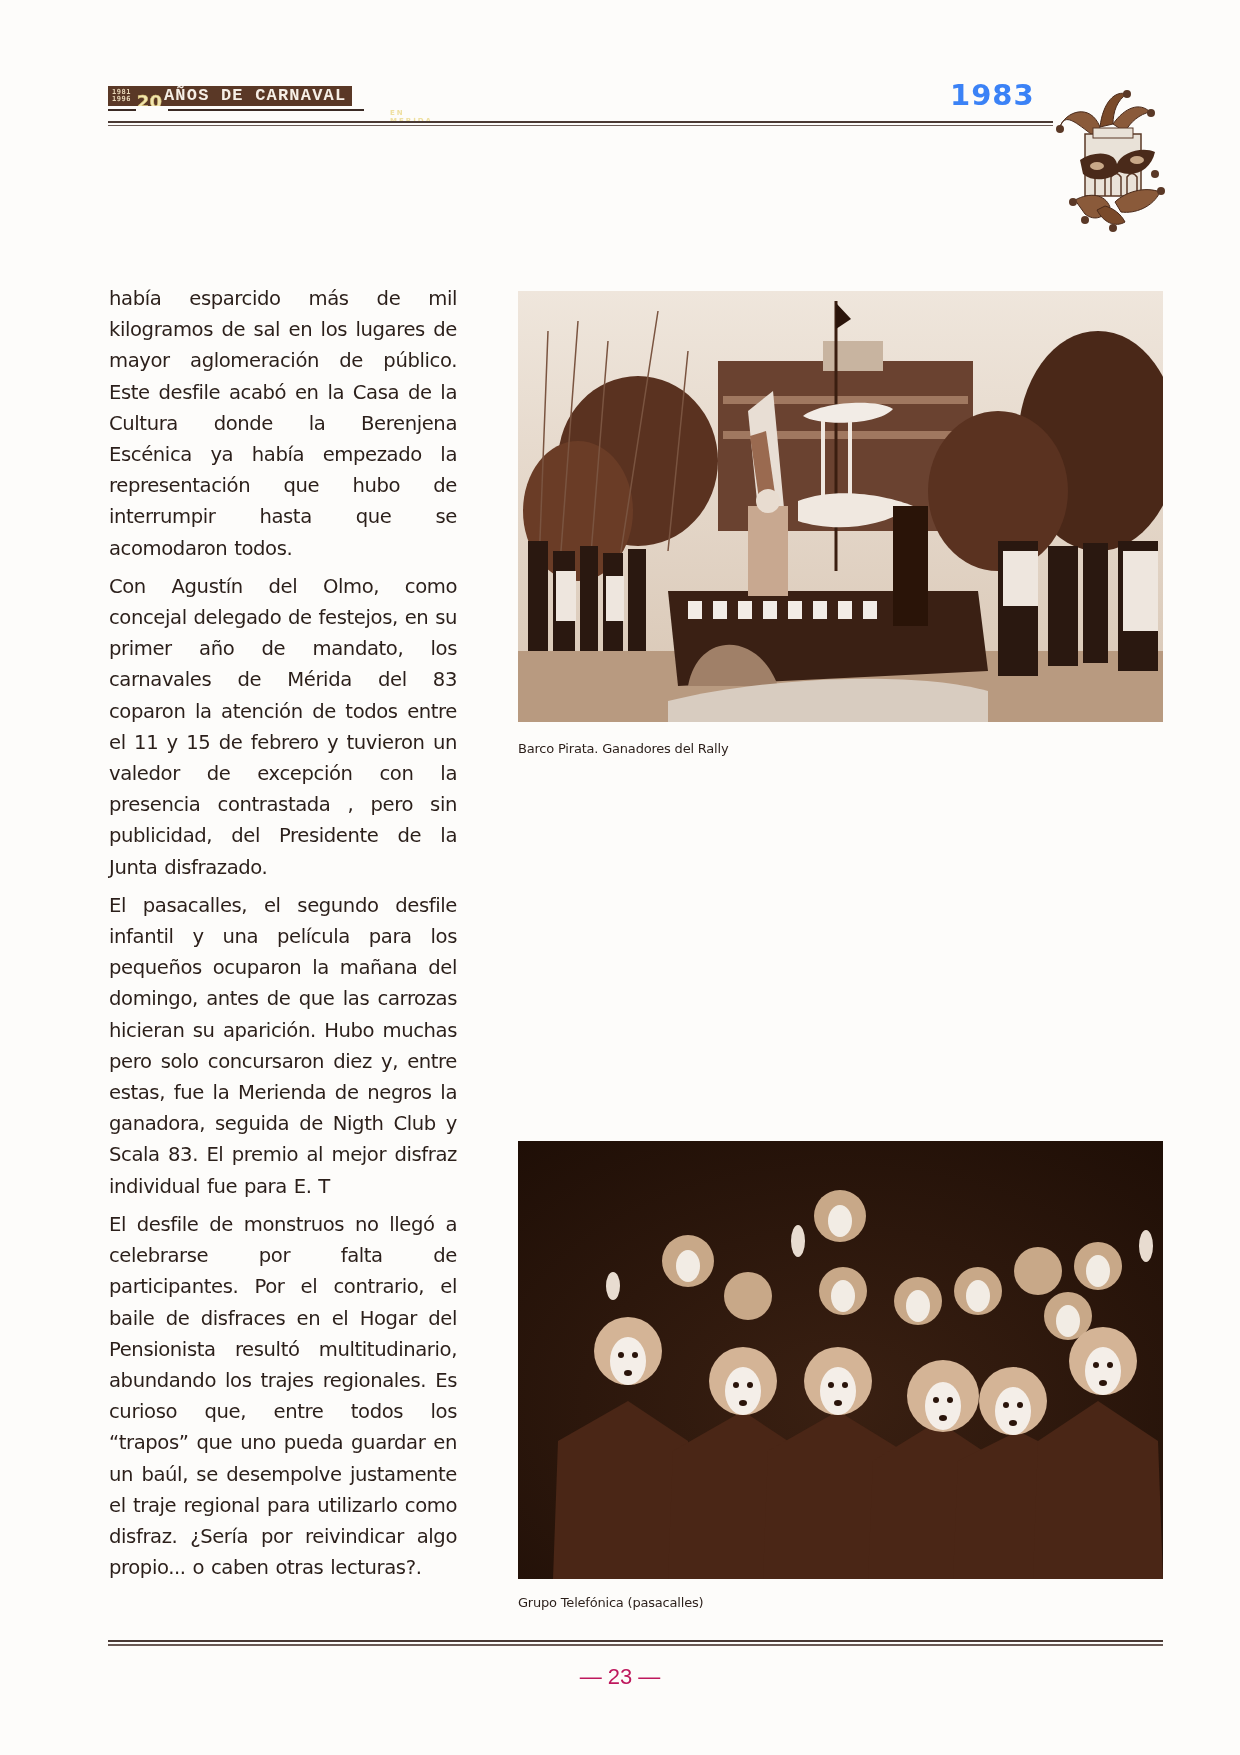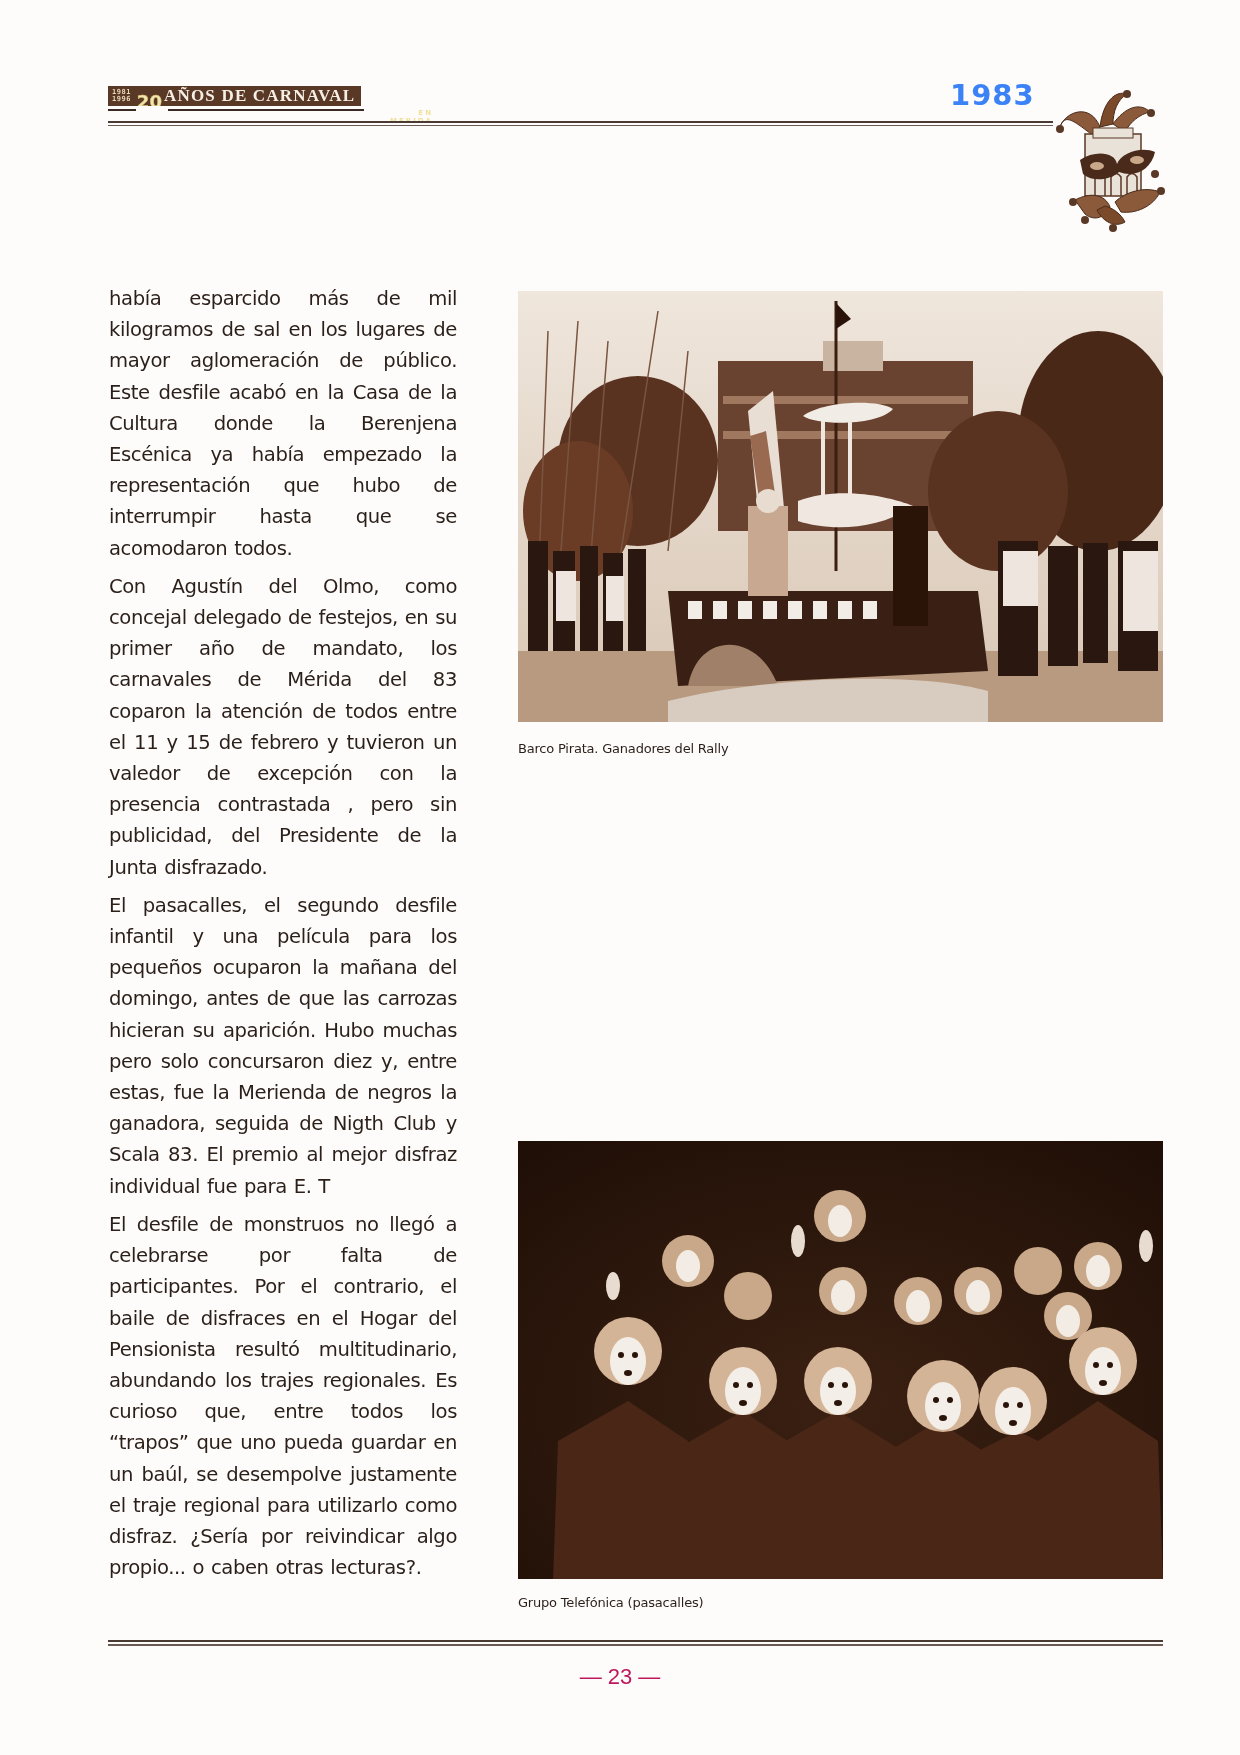--- a/index.html
+++ b/index.html
@@ -21,27 +21,27 @@
   .mast-years {
     font-family:"DejaVu Sans Mono", monospace; font-size:7px; line-height:7px;
     color:#e8d8b8; font-weight:bold; margin-right:6px; letter-spacing:0.5px;
   }
   .mast-twenty {
     font-family:"DejaVu Sans", sans-serif; font-weight:bold; font-size:18px;
     color:#f1e6b0; position:relative; top:6px; margin-right:2px; line-height:20px;
     -webkit-text-stroke:0.5px #d8c070;
   }
   .mast-title {
-    font-family:Liberation Serif, serif; font-weight:bold; font-size:17px;
+    font-family:Liberation Mono, monospace; font-weight:bold; font-size:17px;
     color:#f6efe6; letter-spacing:1.2px; line-height:20px;
   }
   .mast-sub {
     position:absolute; left:282px; top:23px;
     font-family:"DejaVu Sans", sans-serif; font-weight:bold; font-size:7px;
-    color:#efe0a0; letter-spacing:2px;text-align:right;
+    color:#efe0a0; letter-spacing:2px;
   }
   .mast-under {
     position:absolute; left:108px; top:109px; width:256px; height:2px; background:#3b2a24;
   }
   .mast-under-gap {
     position:absolute; left:136px; top:106px; width:32px; height:8px; background:#fdfcfa;
   }
   .year {
     position:absolute; left:950px; top:78px; font-size:29px; font-weight:bold;
     color:#3b82f6; font-family:"DejaVu Sans", sans-serif; letter-spacing:1px;

